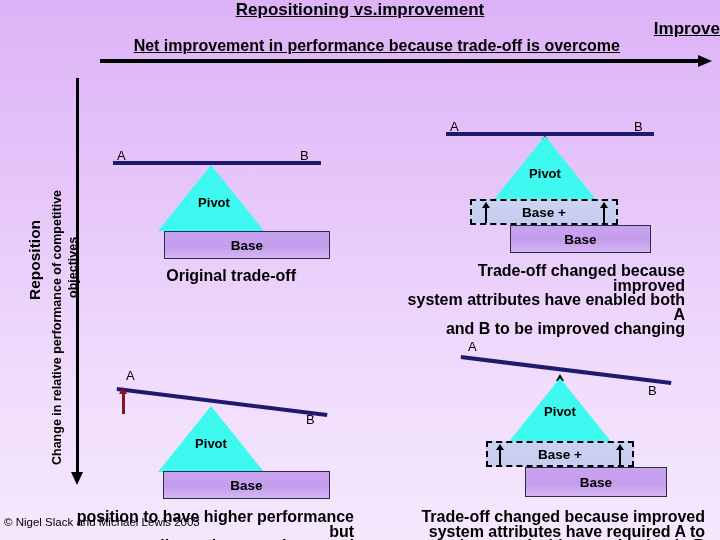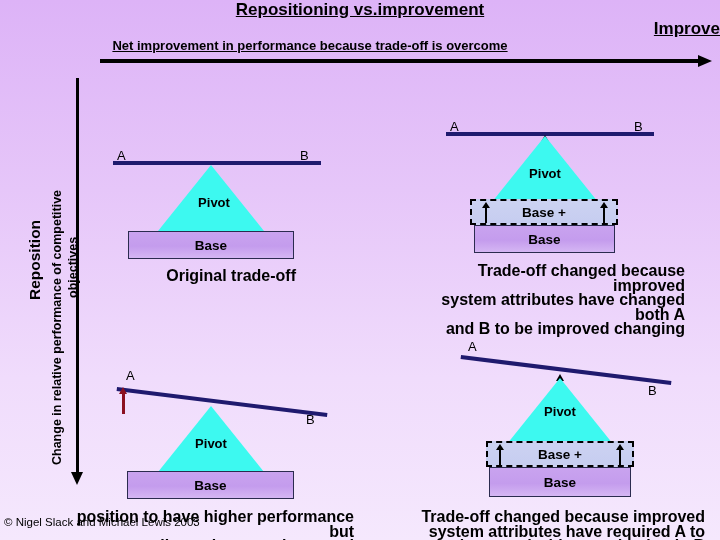--- a/index.html
+++ b/index.html
@@ -26,22 +26,22 @@
     font-size: 17px; font-weight: bold; line-height: 19px;
     text-align: center;
   }
   .title2 {
     left: 0; top: 23px; width: 720px;
     font-size: 17px; font-weight: bold; line-height: 19px;
     text-align: right;
   }
   .subtitle {
     left: 60px; top: 44px; width: 620px;
-    font-size: 13px; font-weight: bold; line-height: 15px;
-    text-align: center;
+    font-size: 16px; font-weight: bold; line-height: 15px;
+    text-align: right;
   }
 
   
   .harrow-line {
     position: absolute;
     left: 100px; top: 59px;
     width: 600px; height: 4px;
     background: #000000;
   }
   .harrow-head {
@@ -119,20 +119,21 @@
     background: linear-gradient(to bottom, #c9a3ef 0%, #c49ced 55%, #d5b6f3 100%);
     border: 1px solid #2b2b4f;
     box-sizing: border-box;
     display: flex;
     align-items: center;
     justify-content: center;
     font-size: 13.5px;
     font-weight: bold;
     color: #000000;
     font-family: "Liberation Sans", sans-serif;
+    margin-left: 36px;
   }
   .baseplus-box {
     position: absolute;
     background: linear-gradient(to bottom, #ccd2f2 0%, #c6cdf0 100%);
     border: 2px dashed #000000;
     box-sizing: border-box;
     display: flex;
     align-items: center;
     justify-content: center;
     font-size: 13.5px;
@@ -246,21 +247,21 @@
     <div class="baseplus-box" style="left:470px; top:146px; width:148px; height:26px;">Base +</div>
     <div class="uparrow" style="left:485px; top:153px; height:17px;"></div>
     <div class="uparrow-head" style="left:482px; top:149px;"></div>
     <div class="uparrow" style="left:603px; top:153px; height:17px;"></div>
     <div class="uparrow-head" style="left:600px; top:149px;"></div>
 
     <div class="base-box" style="left:474px; top:172px; width:141px; height:28px;">Base</div>
 
     <div class="caption" style="left:405px; top:211px; width:280px;">
       <div>Trade-off changed because improved</div>
-      <div>system attributes have changed both A</div>
+      <div>system attributes have enabled both A</div>
       <div>and B to be improved changing</div>
     </div>
   </div>
 
   <div class="assembly">
 
     <div class="lever" style="left:116px; top:347px; width:212px; transform:rotate(7deg);"></div>
     <div class="lever-label" style="left:126px; top:315px;">A</div>
     <div class="lever-label" style="left:306px; top:359px;">B</div>
 

